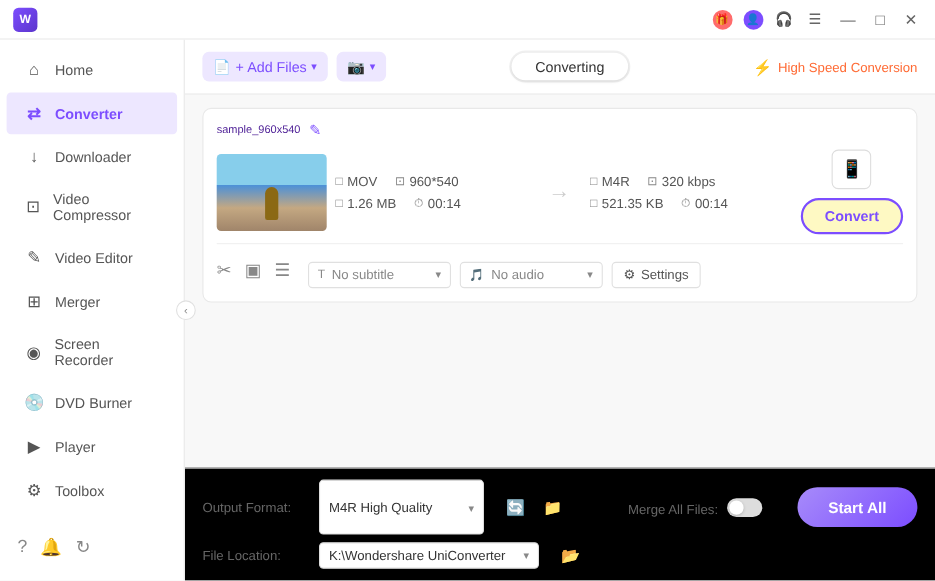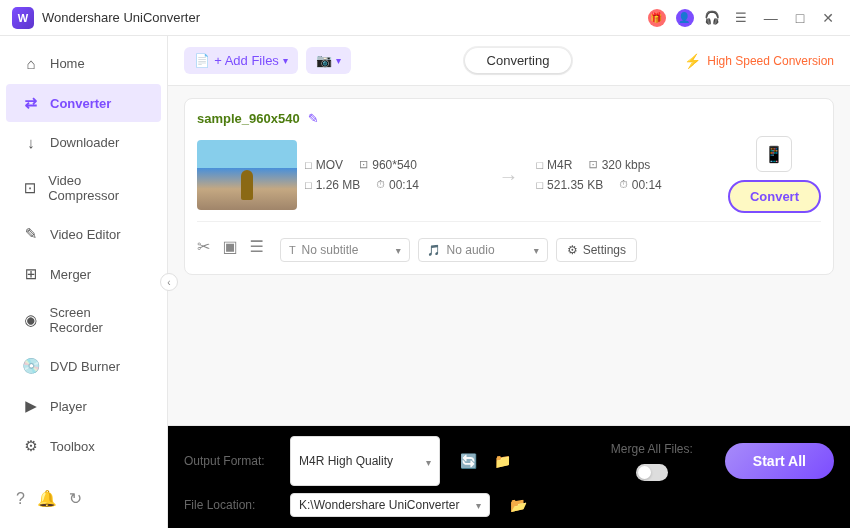--- a/index.html
+++ b/index.html
@@ -38,21 +38,21 @@
     .toolbar-tabs { display: flex; background: #f0f0f0; border-radius: 20px; padding: 2px; }
     .tab-btn { padding: 5px 22px; border-radius: 18px; border: none; background: transparent; cursor: pointer; font-size: 13px; color: #666; text-align: right; }
     .tab-btn.active { background: #fff; color: #333; font-weight: 500; box-shadow: 0 1px 3px rgba(0,0,0,0.1); }
     .high-speed { display: flex; align-items: center; gap: 5px; color: #ff6b35; font-size: 12px; font-weight: 500; }
     .bolt-icon { color: #ff6b35; font-size: 14px; }
 
     
     .file-area { flex: 1; padding: 12px 16px; overflow-y: auto; }
     .file-card { background: #fff; border: 1px solid #e8e8e8; border-radius: 8px; padding: 12px; }
     .file-header { display: flex; align-items: center; gap: 8px; margin-bottom: 10px; }
-    .file-name { font-size: 13px; font-weight: 700; color: #4d7c0f; }
+    .file-name { font-size: 10px; font-weight: 400; color: #4c1d95; }
     .file-edit-icon { color: #7c4dff; font-size: 13px; cursor: pointer; }
     .file-body { display: flex; align-items: center; gap: 8px; }
     .file-thumb { width: 100px; height: 70px; background: linear-gradient(180deg, #87ceeb 0%, #87ceeb 40%, #4a90d9 40%, #c4a882 70%, #a0856a 100%); border-radius: 4px; flex-shrink: 0; position: relative; overflow: hidden; }
     .thumb-person { position: absolute; bottom: 10px; left: 50%; transform: translateX(-50%); width: 12px; height: 30px; background: #8b6914; border-radius: 6px 6px 2px 2px; }
     .file-meta { display: flex; flex-direction: column; gap: 6px; flex: 1; }
     .meta-row { display: flex; align-items: center; gap: 16px; }
     .meta-item { display: flex; align-items: center; gap: 4px; font-size: 12px; color: #555; }
     .meta-icon { font-size: 11px; color: #888; }
     .arrow-section { display: flex; align-items: center; justify-content: center; width: 40px; }
     .arrow-icon { color: #ccc; font-size: 20px; }
@@ -73,38 +73,37 @@
     .settings-btn { display: flex; align-items: center; gap: 5px; border: 1px solid #e0e0e0; border-radius: 4px; padding: 4px 10px; background: #fff; font-size: 12px; color: #555; cursor: pointer; margin-left: auto; }
 
     
     .bottom-bar { background: #000000; border-top: 1px solid #e8e8e8; padding: 10px 16px; flex-shrink: 0; }
     .bottom-row { display: flex; align-items: center; gap: 16px; margin-bottom: 6px; }
     .bottom-label { font-size: 12px; color: #666; min-width: 90px; }
     .format-select { display: flex; align-items: flex-end; gap: 4px; border: 1px solid #ddd; border-radius: 4px; padding: 17px 8px; background: #fff; font-size: 12px; color: #333; cursor: pointer; min-width: 150px; }
     .format-chevron { margin-left: auto; font-size: 10px; color: #888; }
     .bottom-icons { display: flex; gap: 8px; }
     .bottom-icon-btn { width: 26px; height: 26px; display: flex; align-items: center; justify-content: center; font-size: 14px; color: #888; cursor: pointer; }
-    .merge-section { display: flex; align-items: center; gap: 8px; margin-left: auto; margin-right: 16px; flex-direction: column; }
+    .merge-section { display: flex; align-items: flex-end; gap: 8px; margin-left: auto; margin-right: 16px; }
     .merge-label { font-size: 12px; color: #666; }
     .toggle { width: 32px; height: 17px; background: #ddd; border-radius: 9px; position: relative; cursor: pointer; }
     .toggle-knob { width: 13px; height: 13px; background: white; border-radius: 50%; position: absolute; top: 2px; left: 2px; transition: left 0.2s; box-shadow: 0 1px 3px rgba(0,0,0,0.2); }
     .start-all-btn { background: linear-gradient(135deg, #a78bfa, #7c4dff); color: white; border: none; border-radius: 22px; padding: 10px 28px; font-size: 14px; font-weight: 600; cursor: pointer; white-space: nowrap; }
     .location-input { display: flex; align-items: center; gap: 4px; border: 1px solid #ddd; border-radius: 4px; padding: 4px 8px; background: #fff; font-size: 12px; color: #333; cursor: pointer; min-width: 200px; }
     .folder-icon-btn { width: 26px; height: 26px; display: flex; align-items: center; justify-content: center; font-size: 14px; color: #888; cursor: pointer; }
 
     
     .collapse-btn { position: absolute; left: 160px; top: 50%; transform: translateY(-50%); background: #fff; border: 1px solid #e0e0e0; border-radius: 50%; width: 18px; height: 18px; display: flex; align-items: center; justify-content: center; cursor: pointer; font-size: 10px; color: #888; z-index: 10; }
   </style>
 </head>
 <body>
 
 <div class="titlebar">
   <div class="titlebar-left">
     <div class="app-logo">W</div>
-    <span class="titlebar-title">Wondershare UniConverter</span>
   </div>
   <div class="titlebar-right">
     <div class="gift-icon">🎁</div>
     <div class="user-icon">👤</div>
     <div class="titlebar-icon">🎧</div>
     <div class="titlebar-icon">☰</div>
     <div class="win-btn">—</div>
     <div class="win-btn">□</div>
     <div class="win-btn win-close">✕</div>
   </div>

